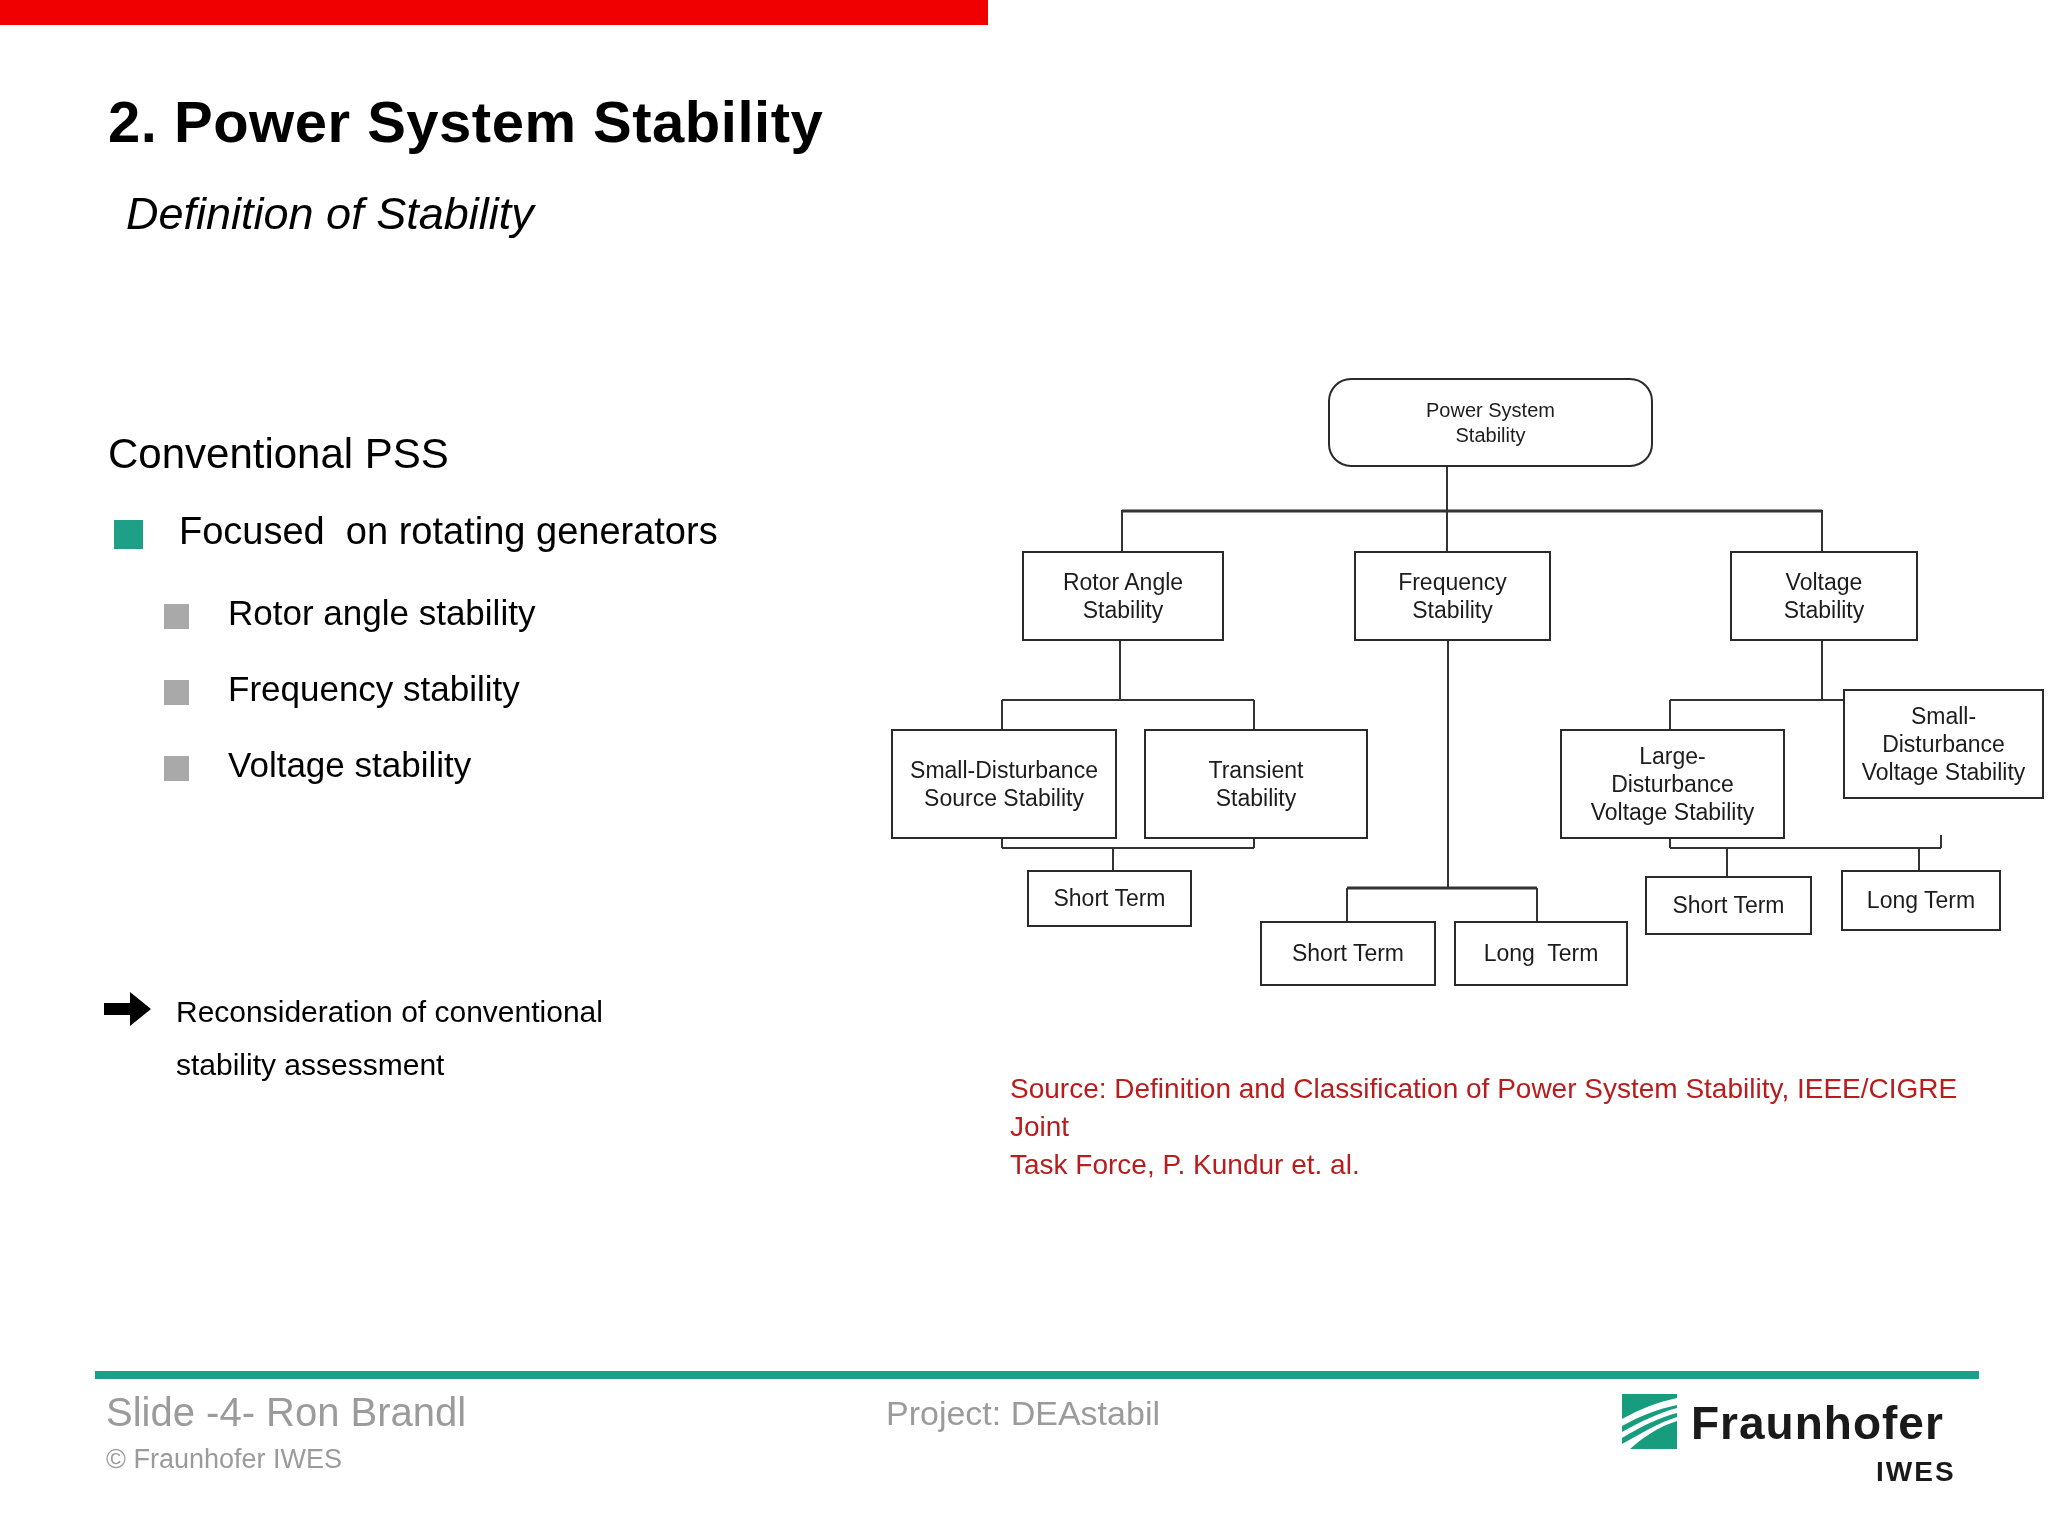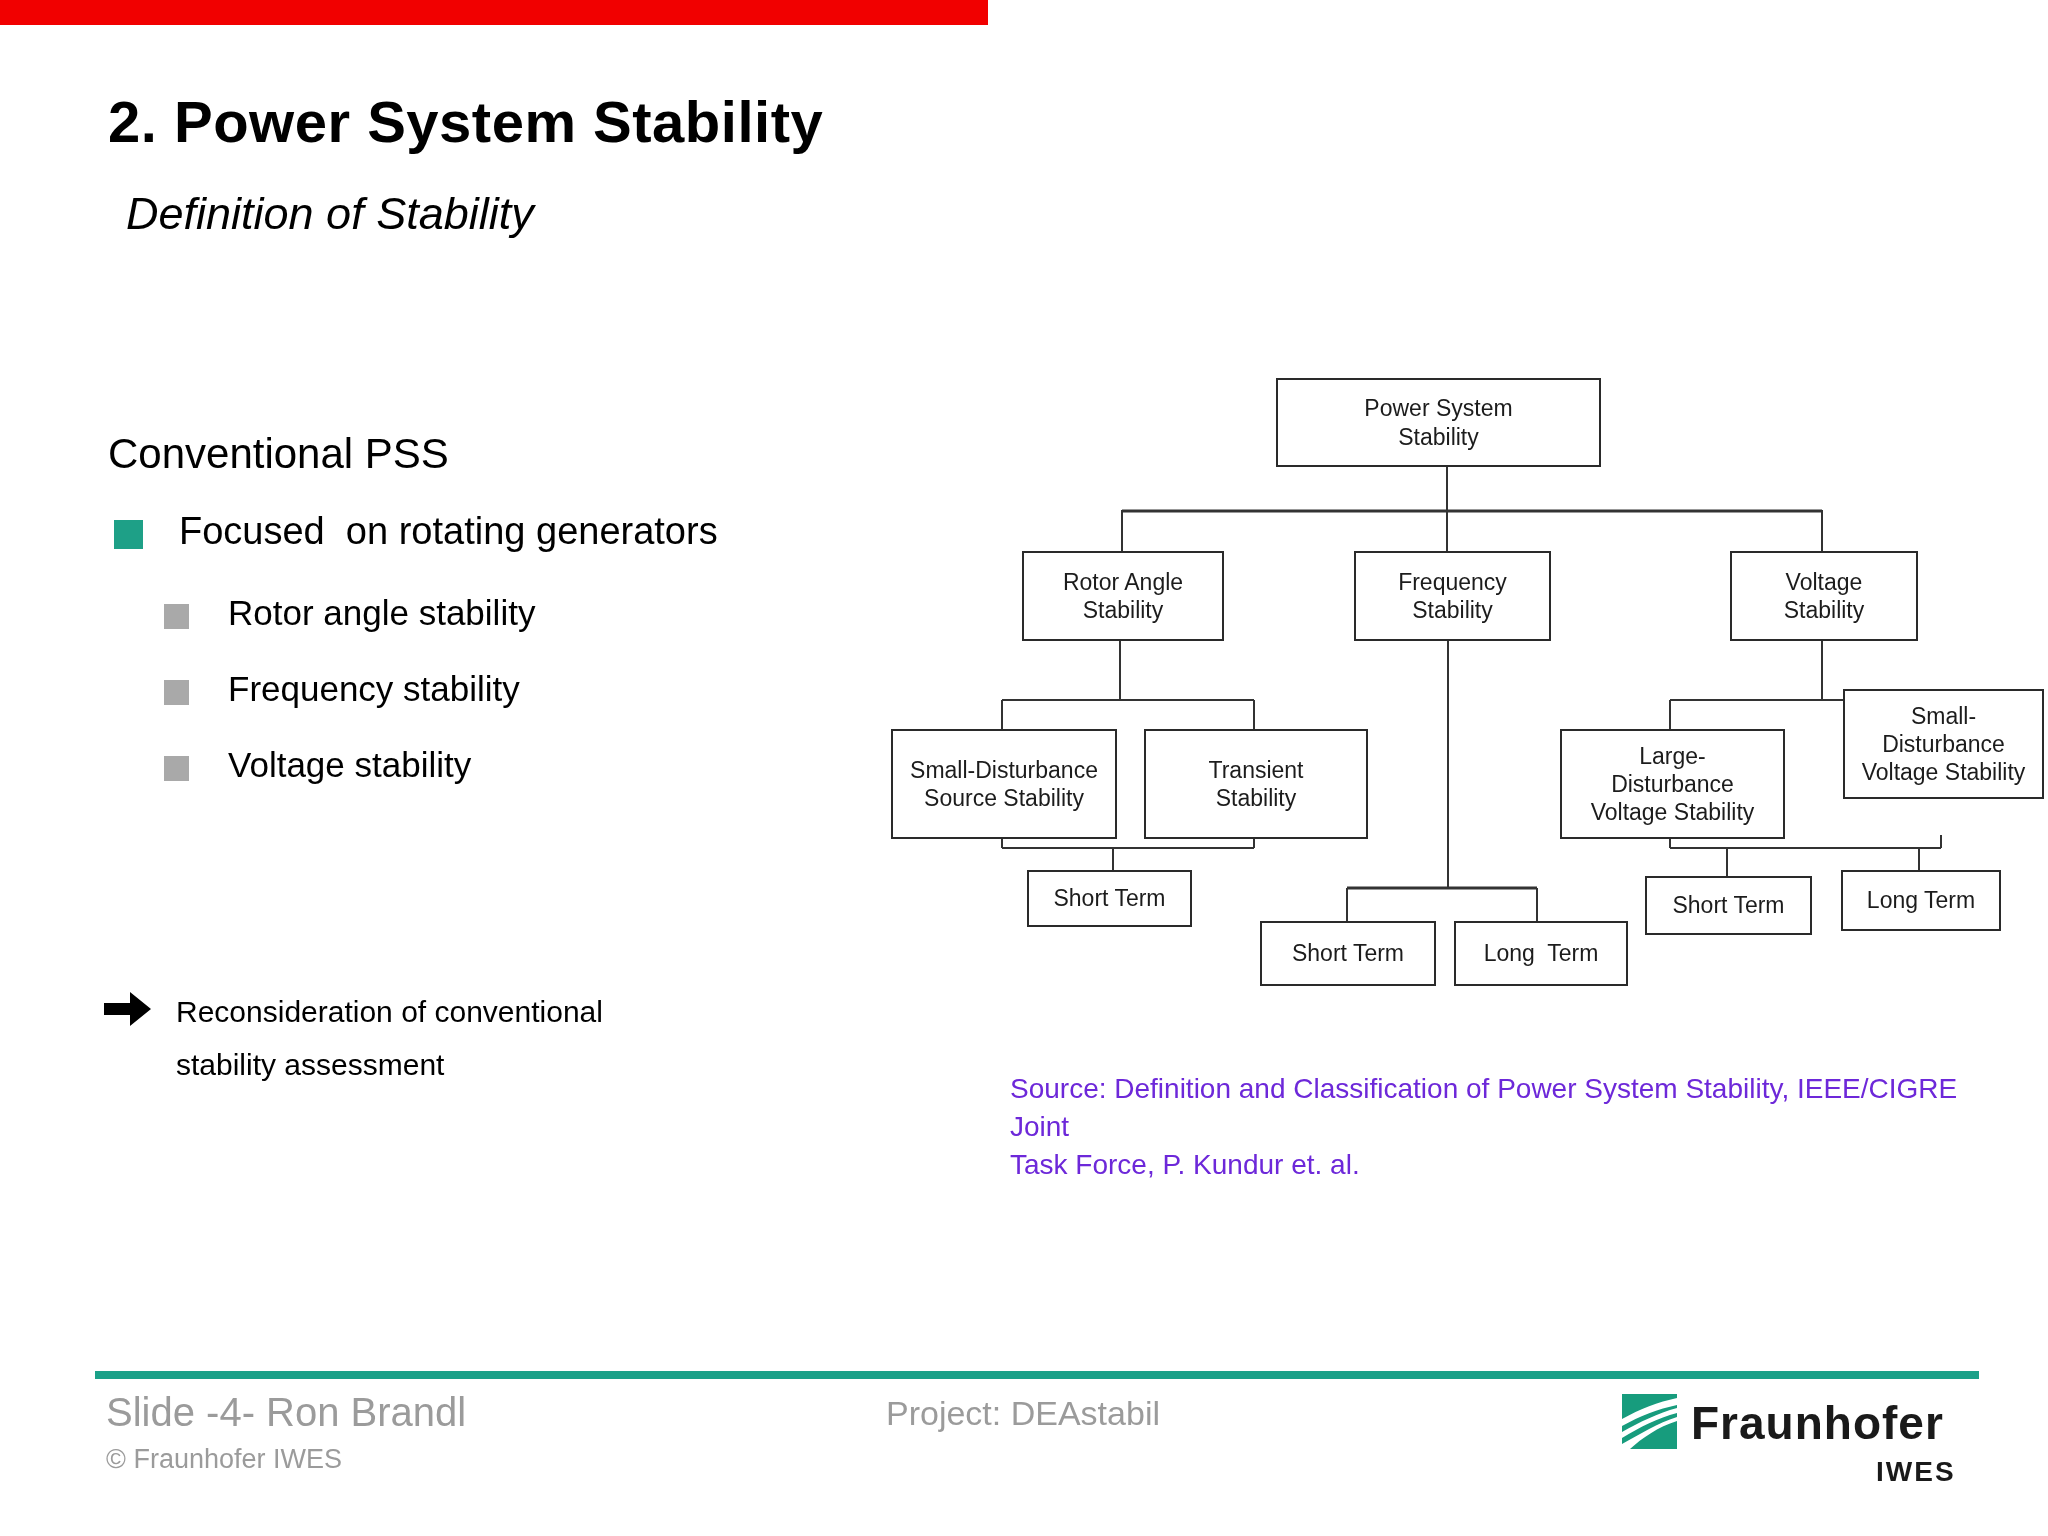--- a/index.html
+++ b/index.html
@@ -24,36 +24,36 @@
   .sq-gray{width:25px;height:25px;background:#a9a9a9;margin:11px 39px 0 0;flex:0 0 auto;}
   .sub-text{font-size:35px;}
   .note{left:104px;top:985px;display:flex;align-items:flex-start;}
   .note-arrow{margin:6px 24px 0 0;flex:0 0 auto;}
   .note-lines{font-size:30px;line-height:53px;}
 
   
   .dgm-svg{left:0;top:0;width:2048px;height:1536px;pointer-events:none;}
   .node{border:2px solid #2a2a2a;background:#fff;display:flex;align-items:center;justify-content:center;
         text-align:center;font-size:23px;line-height:1.22;color:#1c1c1c;white-space:pre-wrap;}
-  .n-root{left:1276px;top:378px;width:321px;height:85px;font-size:23px;}
+  .n-root{left:1328px;top:378px;width:321px;height:85px;font-size:20px;border-radius:23px;}
   .n-rotor{left:1022px;top:551px;width:198px;height:86px;}
   .n-freq{left:1354px;top:551px;width:193px;height:86px;}
   .n-volt{left:1730px;top:551px;width:184px;height:86px;}
   .n-sdas{left:891px;top:729px;width:222px;height:106px;}
   .n-trans{left:1144px;top:729px;width:220px;height:106px;}
   .n-ldvs{left:1560px;top:729px;width:221px;height:106px;}
   .n-sdvs{left:1843px;top:689px;width:197px;height:106px;}
   .n-st1{left:1027px;top:870px;width:161px;height:53px;}
   .n-st2{left:1260px;top:921px;width:172px;height:61px;}
   .n-lt1{left:1454px;top:921px;width:170px;height:61px;}
   .n-st3{left:1645px;top:876px;width:163px;height:55px;}
   .n-lt2{left:1841px;top:870px;width:156px;height:57px;}
 
   
-  .source{left:1010px;top:1070px;width:980px;font-size:28px;line-height:38px;color:#6d28d9;}
+  .source{left:1010px;top:1070px;width:980px;font-size:28px;line-height:38px;color:#b91c1c;}
 
   
   .sep{left:95px;top:1371px;width:1884px;height:8px;background:#1ba189;}
   .slide-info{left:106px;top:1390px;font-size:40px;color:#9b9b9b;}
   .copyright{left:106px;top:1444px;font-size:27px;color:#9b9b9b;}
   .project{left:886px;top:1394px;font-size:34px;color:#9b9b9b;}
   .logo{left:1622px;top:1394px;display:flex;align-items:flex-start;}
   .logo-mark{flex:0 0 auto;}
   .logo-word{font-size:46px;font-weight:bold;color:#1a1a1a;margin:2px 0 0 14px;letter-spacing:1px;}
   .logo-sub{left:1876px;top:1456px;font-size:28px;font-weight:bold;color:#1a1a1a;letter-spacing:2px;}

